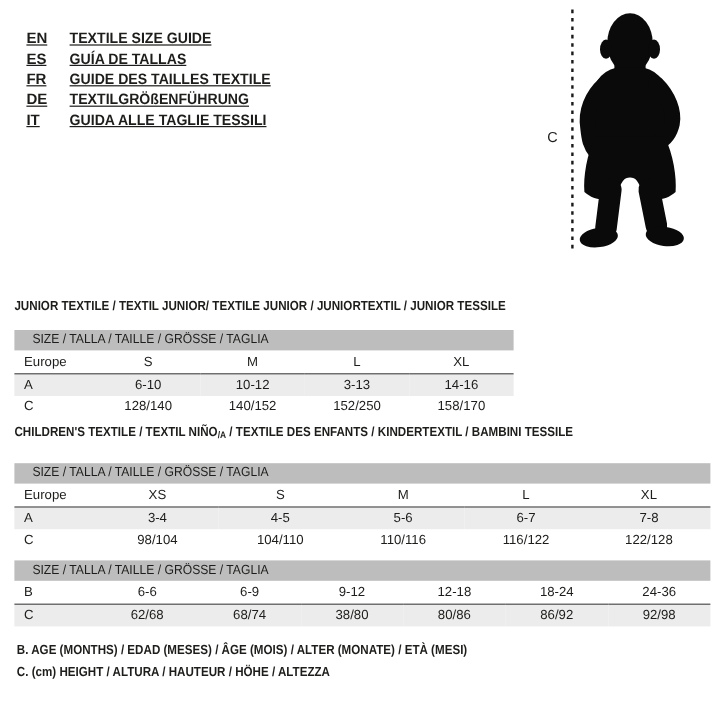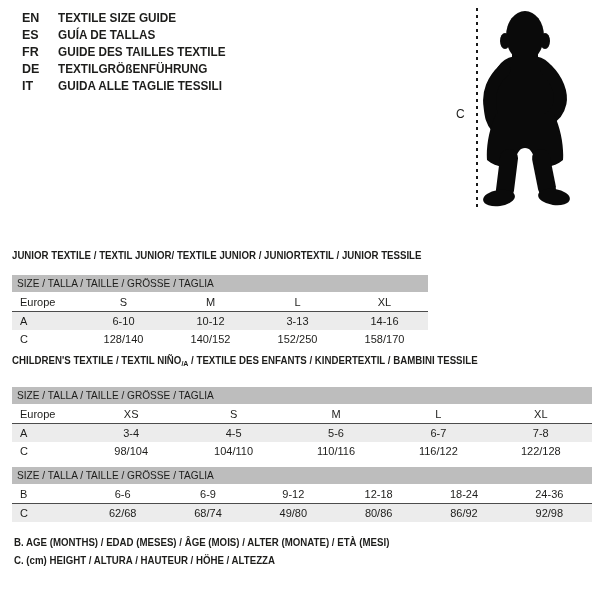--- a/index.html
+++ b/index.html
@@ -1,38 +1,38 @@
 <!DOCTYPE html>
 <html style="--page_bg: #ffffff; --text: #1d1d1b; --header_bar: #bdbdbd; --shaded_row: #ececec; --divider: #4c4c4c; --silhouette: #0a0a0a;"><head>
 <meta charset="utf-8">
 <style>
   html,body{margin:0;padding:0;background:#fff;}
   .canvas{
     position:relative;width:600px;height:600px;background:var(--page_bg,#fff);
     font-family:"Liberation Sans",sans-serif;color:var(--text,#1d1d1b);overflow:hidden;
   }
   
-  .lang-list{position:absolute;left:22px;top:10px;}
+  .lang-list{position:absolute;left:22px;top:24px;text-decoration:underline;}
   .lang-row{display:flex;line-height:17px;font-weight:bold;font-size:12.5px;white-space:nowrap;}
   .lang-code{width:36px;flex:0 0 36px;}
   .lang-label{display:inline-block;transform:scaleX(0.94);transform-origin:left center;}
   
   .figure{position:absolute;left:450px;top:0;width:150px;height:215px;}
   .figure svg{position:absolute;left:0;top:0;}
   .figure-label{position:absolute;left:6px;top:107px;font-size:12px;line-height:14px;}
   
   .section{position:absolute;left:12px;margin-top:36px;}
   #sec1{top:213px;width:416px;}
   #sec2{top:318px;width:580px;}
   #sec3{top:423px;width:580px;}
   .sec-title{font-weight:bold;font-size:11px;line-height:13px;white-space:nowrap;}
   .sec-title .cond{display:inline-block;transform:scaleX(0.88);transform-origin:left center;white-space:nowrap;}
   #sec3 .sec-title{line-height:16px;}
   .sub-a{font-size:8px;vertical-align:-2px;}
-  .size-bar{background:var(--header_bar,#bdbdbd);height:17px;line-height:17px;font-size:11px;padding-left:5px;overflow:hidden;white-space:nowrap;}
+  .size-bar{background:var(--header_bar,#bdbdbd);height:17px;line-height:17px;font-size:11px;padding-left:15px;overflow:hidden;white-space:nowrap;}
   .size-bar .cond{display:inline-block;transform:scaleX(0.92);transform-origin:left center;}
   #sec1 .size-bar{margin-top:13px;}
   #sec2 .size-bar{margin-top:17px;}
   #sec3 .size-bar{margin-top:8px;}
   table.size-table{width:100%;border-collapse:collapse;table-layout:fixed;font-size:11px;}
   .size-table td{height:18px;padding:0;text-align:center;vertical-align:middle;}
   .size-table td:first-child{width:60px;text-align:left;padding-left:8px;}
   .size-table tr.divider td{border-bottom:1px solid var(--divider,#4c4c4c);height:19px;}
   .size-table tr.shaded{background:var(--shaded_row,#ececec);}
   
@@ -161,21 +161,21 @@
             <td>6-9</td>
             <td>9-12</td>
             <td>12-18</td>
             <td>18-24</td>
             <td>24-36</td>
           </tr>
           <tr class="shaded">
             <td>C</td>
             <td>62/68</td>
             <td>68/74</td>
-            <td>49/80</td>
+            <td>38/80</td>
             <td>80/86</td>
             <td>86/92</td>
             <td>92/98</td>
           </tr>
         </tbody>
       </table>
   </div>
 
   <div class="footnotes">
     <div><span class="cond">B. AGE (MONTHS) / EDAD (MESES) / ÂGE (MOIS) / ALTER (MONATE) / ETÀ (MESI)</span></div>

